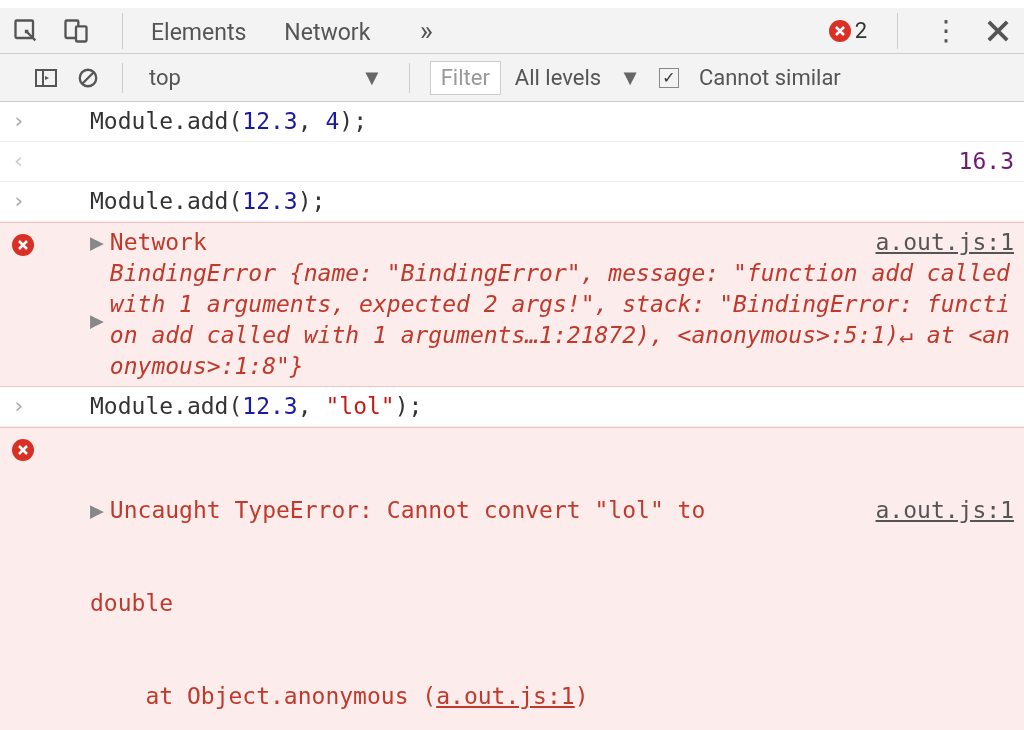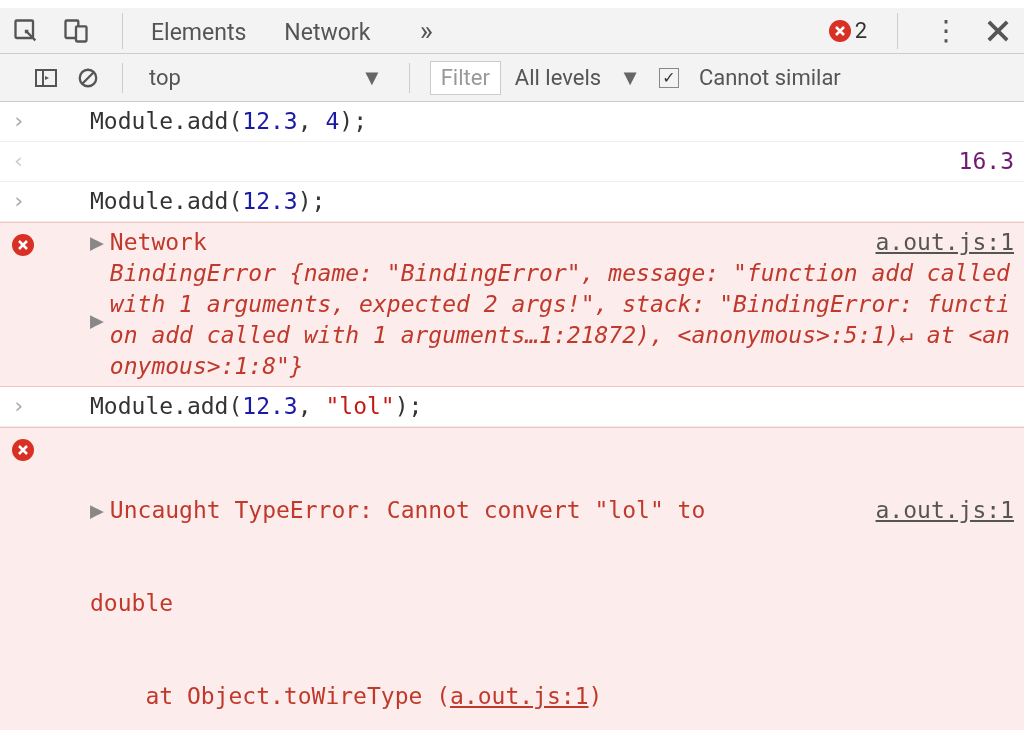--- a/index.html
+++ b/index.html
@@ -222,20 +222,20 @@
             <path d="M2 2 L10 10 M10 2 L2 10" stroke="#fff" stroke-width="2.5"></path>
           </svg>
       </span>
     </div>
     <div class="content err-body-2" style="white-space:pre-wrap;">
       <div class="err-first-line">
         <span><span class="expand">▶</span><span>Uncaught TypeError: Cannot convert "lol" to  </span></span>
         <span class="err-link" style="color:#555;">a.out.js:1</span>
       </div>
       <div>double</div>
-      <div><span>    at Object.toWireType (</span><span class="err-link-red">a.out.js:1</span><span>)</span></div>
+      <div><span>    at Object.anonymous (</span><span class="err-link-red">a.out.js:1</span><span>)</span></div>
       
       
       
     </div>
   </div>
 
 </div>
 
 </body></html>

